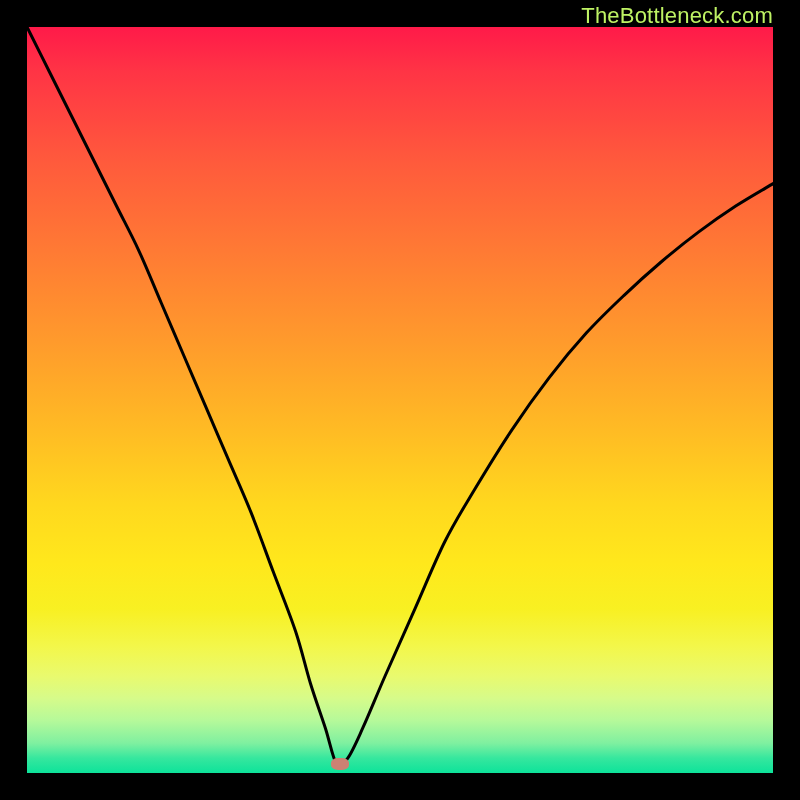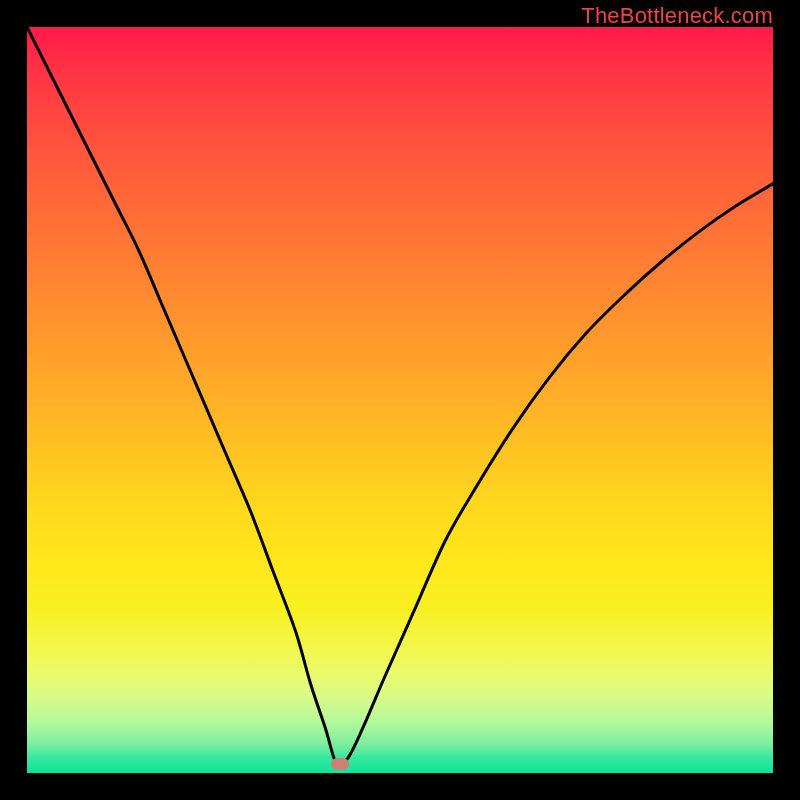--- a/index.html
+++ b/index.html
@@ -40,21 +40,21 @@
       #b5f99a 93%,
       #7ff0a0 96%,
       #36e79e 98%,
       #0de39a 100%
     );
   }
   .attribution {
     position: absolute;
     top: 3px;
     right: 27px;
-    color: #ef4444;
+    color: #bef264;
     font-size: 22px;
     font-weight: 500;
     letter-spacing: 0.2px;
   }
   svg.curve {
     position: absolute;
     left: 0;
     top: 0;
     width: 746px;
     height: 746px;

